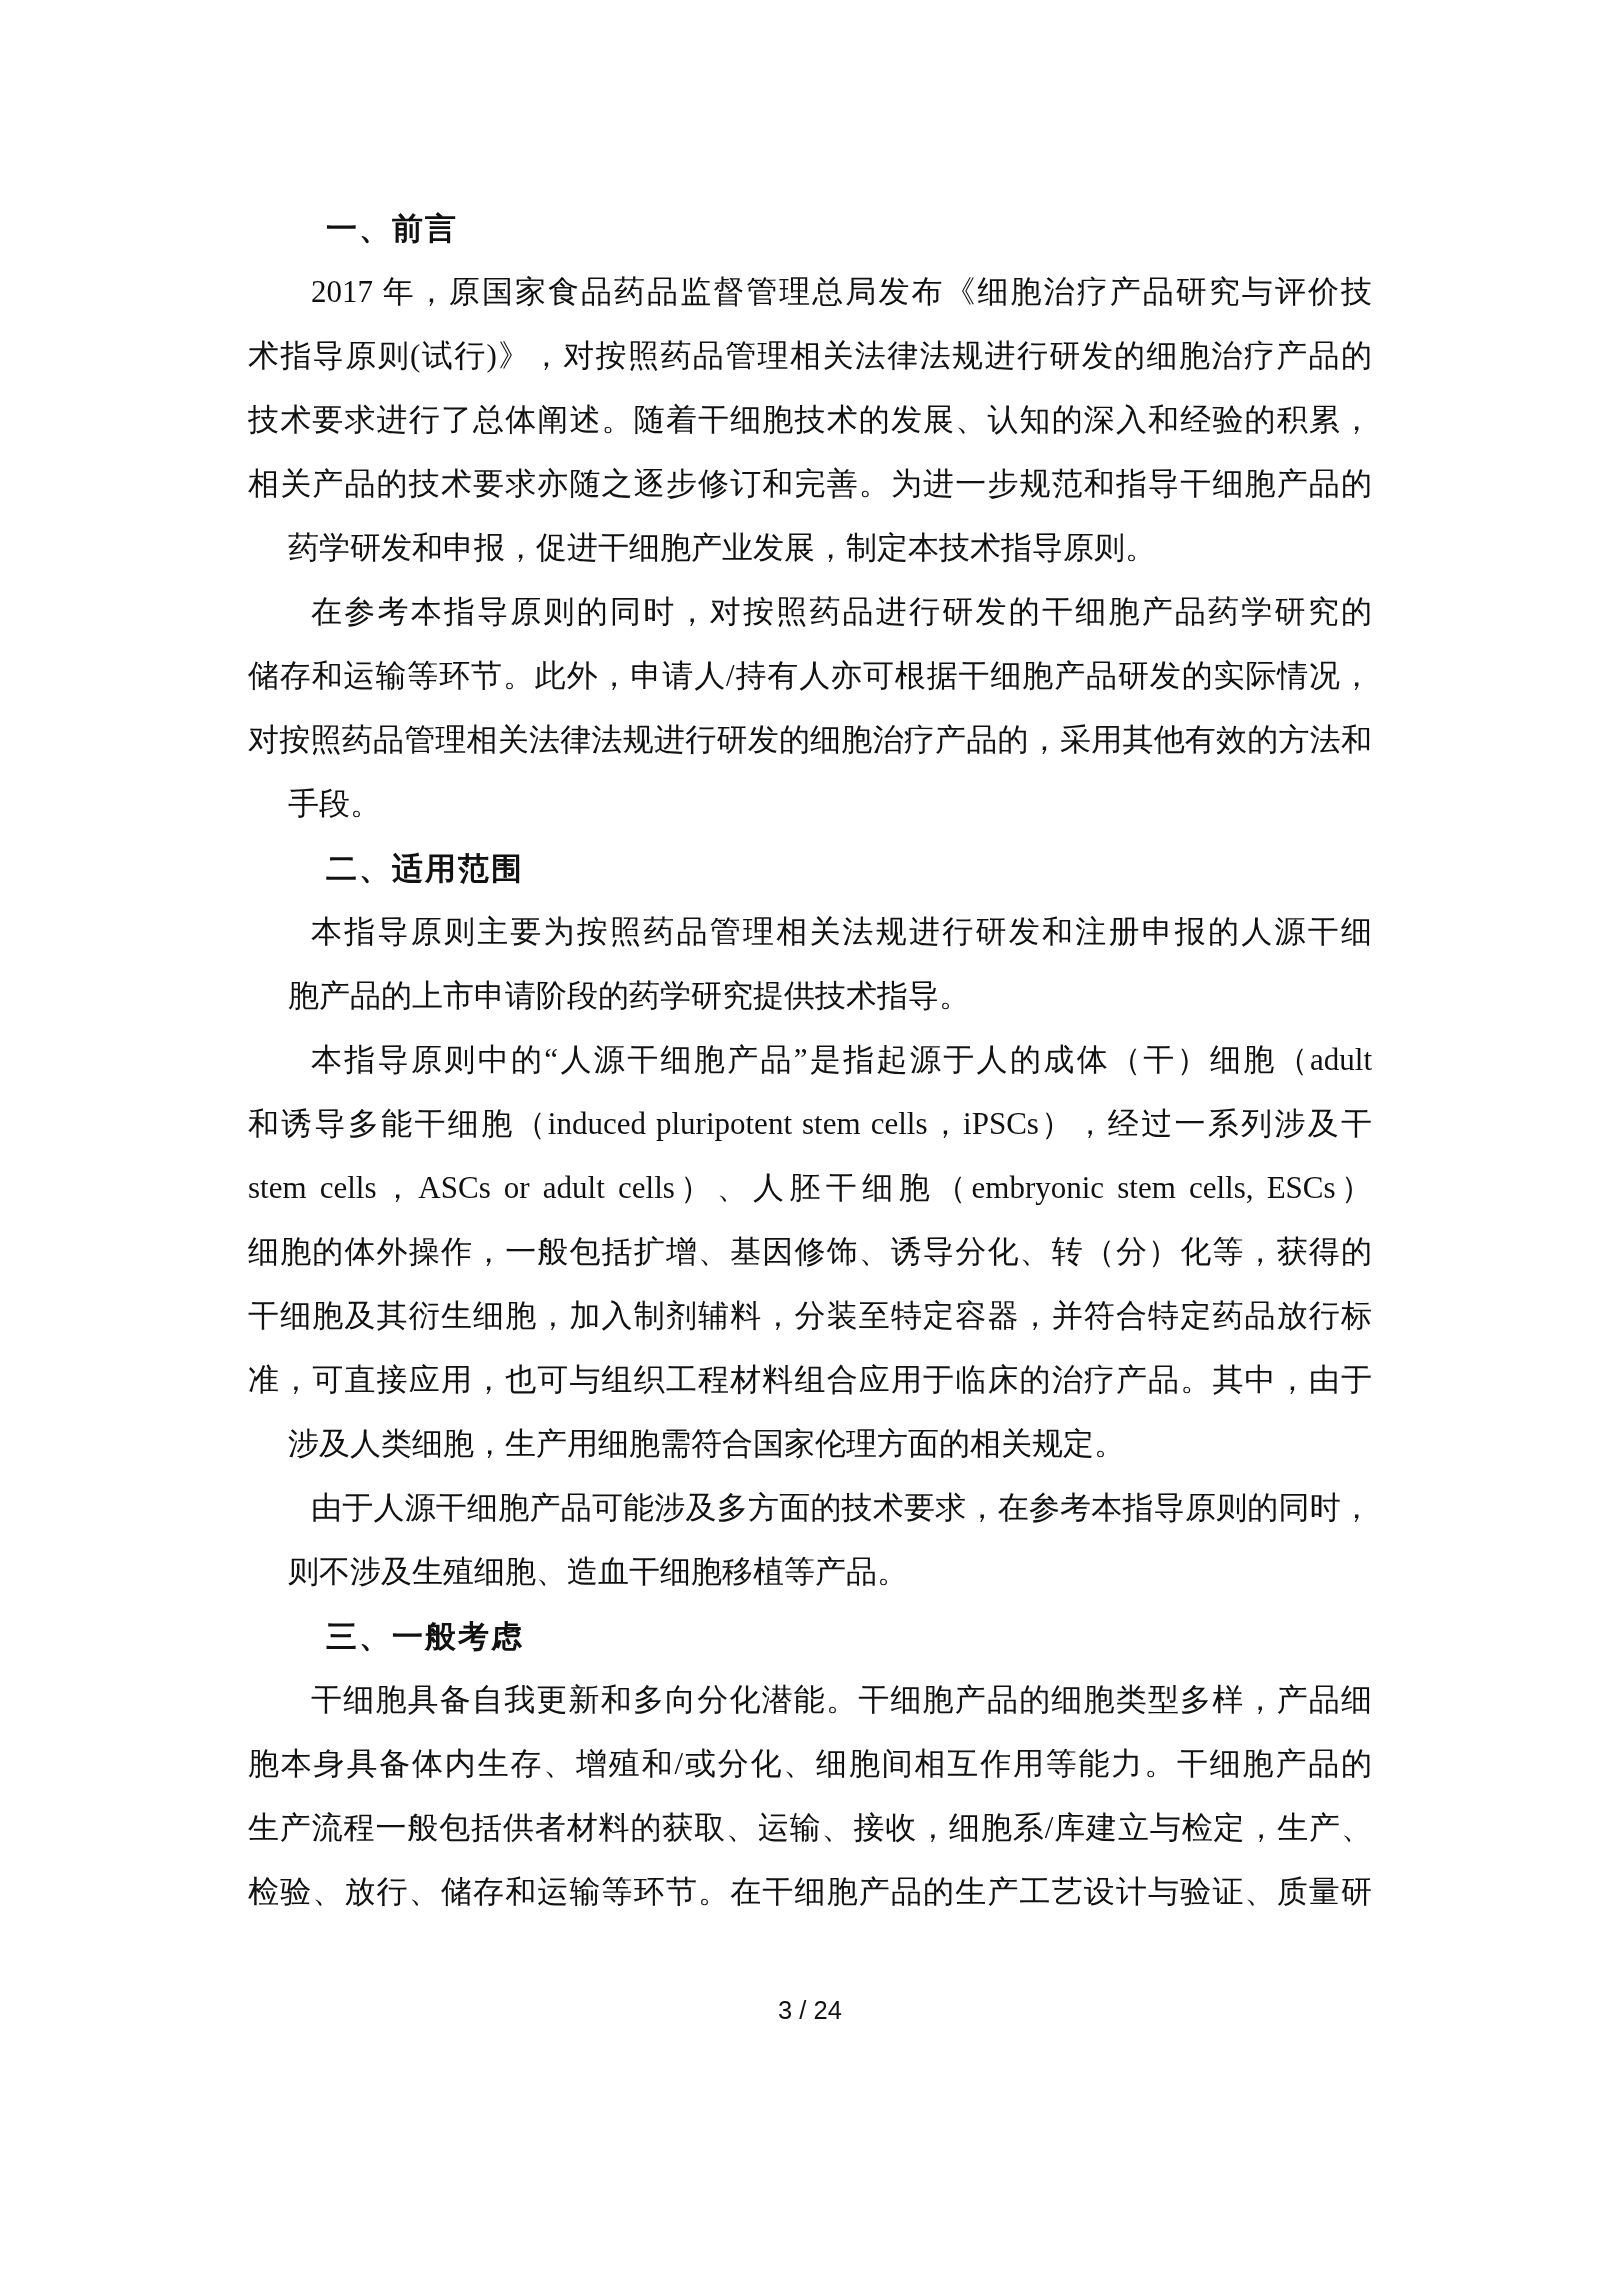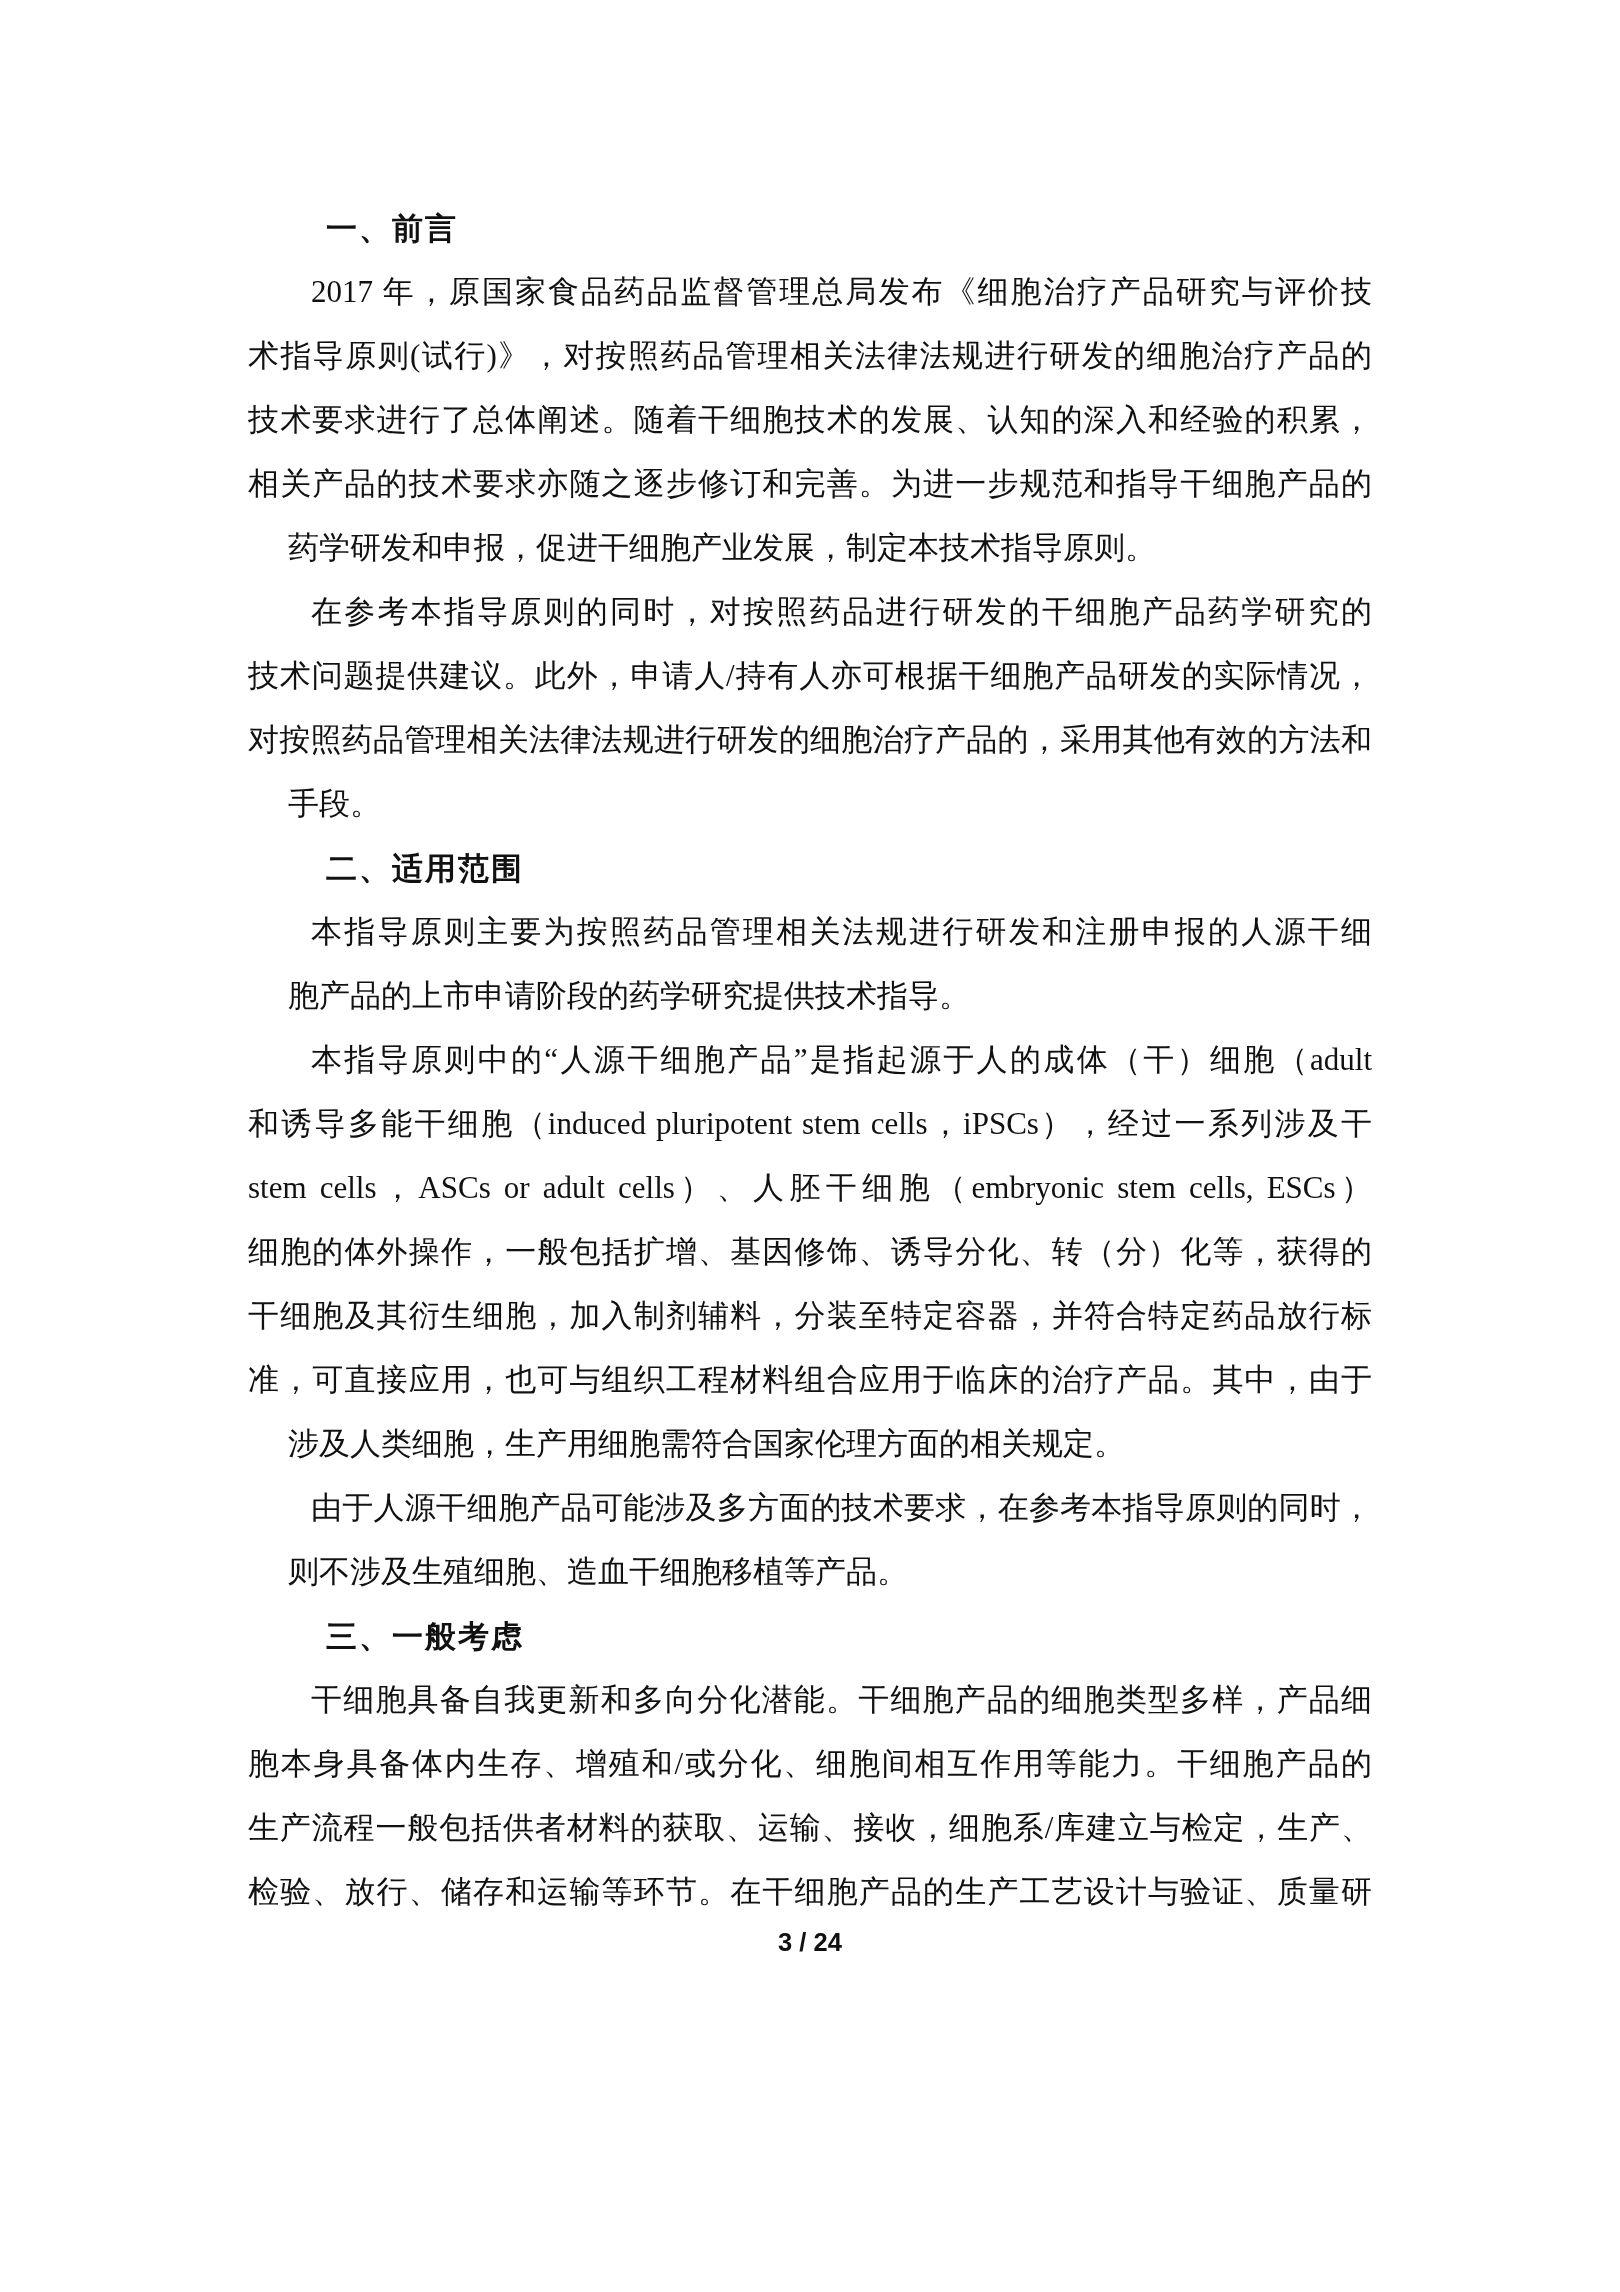--- a/index.html
+++ b/index.html
@@ -14,40 +14,40 @@
       height: 64px; line-height: 64px; white-space: nowrap; overflow: visible;
       text-align: justify; text-align-last: justify;
     }
     .line.last { text-align-last: left; margin-left: 40px; }
     .line.indent { padding-left: 63px; }
     .heading {
       font-weight: bold; padding-left: 78px; text-align-last: left;
       font-family: "DejaVu Sans", "Liberation Sans", sans-serif; letter-spacing: 2px;
     }
     .page-number {
-      position: absolute; left: 0; width: 1620px; top: 1928px; text-align: center;
+      position: absolute; left: 0; width: 1620px; top: 1996px; text-align: center;
       font-family: "Liberation Sans", "DejaVu Sans", sans-serif; font-size: 25.5px; color: #111111;
-      font-weight: bold;
+      font-weight: normal;
     }
   </style>
 </head>
 <body>
 
 <div class="page">
   <div class="text-block">
 
     <div class="line heading">一、前言</div>
     <div class="line indent">2017 年，原国家食品药品监督管理总局发布《细胞治疗产品研究与评价技</div>
     <div class="line">术指导原则(试行)》，对按照药品管理相关法律法规进行研发的细胞治疗产品的</div>
     <div class="line">技术要求进行了总体阐述。随着干细胞技术的发展、认知的深入和经验的积累，</div>
     <div class="line">相关产品的技术要求亦随之逐步修订和完善。为进一步规范和指导干细胞产品的</div>
     <div class="line last">药学研发和申报，促进干细胞产业发展，制定本技术指导原则。</div>
 
     <div class="line indent">在参考本指导原则的同时，对按照药品进行研发的干细胞产品药学研究的</div>
-    <div class="line">技术问题提供建议。此外，申请人/持有人亦可根据干细胞产品研发的实际情况，</div>
+    <div class="line">储存和运输等环节。此外，申请人/持有人亦可根据干细胞产品研发的实际情况，</div>
     <div class="line">对按照药品管理相关法律法规进行研发的细胞治疗产品的，采用其他有效的方法和</div>
     <div class="line last">手段。</div>
 
     <div class="line heading">二、适用范围</div>
     <div class="line indent">本指导原则主要为按照药品管理相关法规进行研发和注册申报的人源干细</div>
     <div class="line last">胞产品的上市申请阶段的药学研究提供技术指导。</div>
 
     <div class="line indent">本指导原则中的“人源干细胞产品”是指起源于人的成体（干）细胞（adult</div>
     <div class="line">和诱导多能干细胞（induced pluripotent stem cells，iPSCs），经过一系列涉及干</div>
     <div class="line">stem cells，ASCs or adult cells）、人胚干细胞（embryonic stem cells, ESCs）</div>

